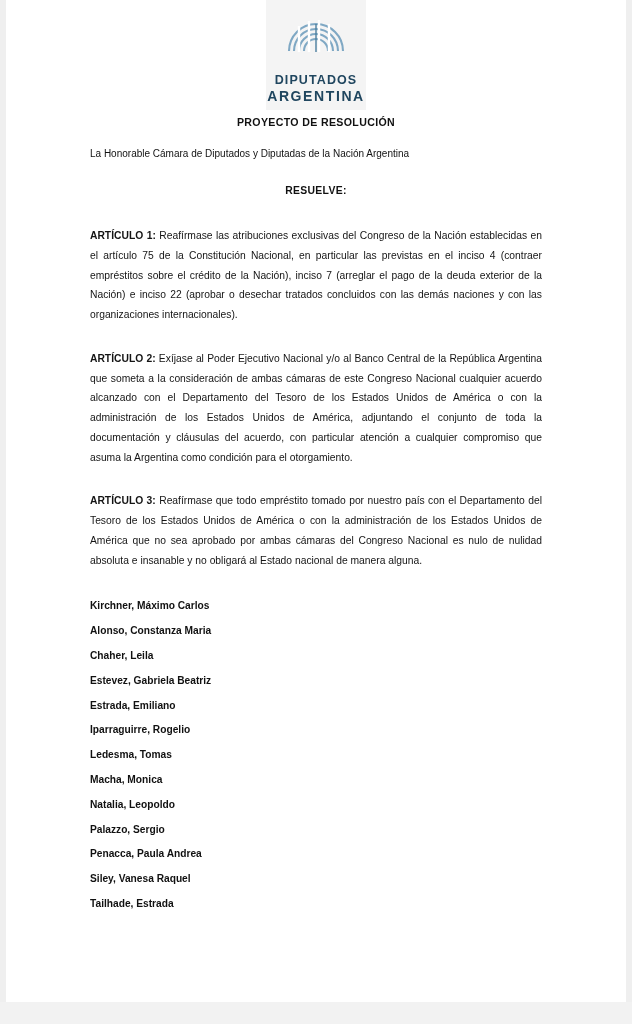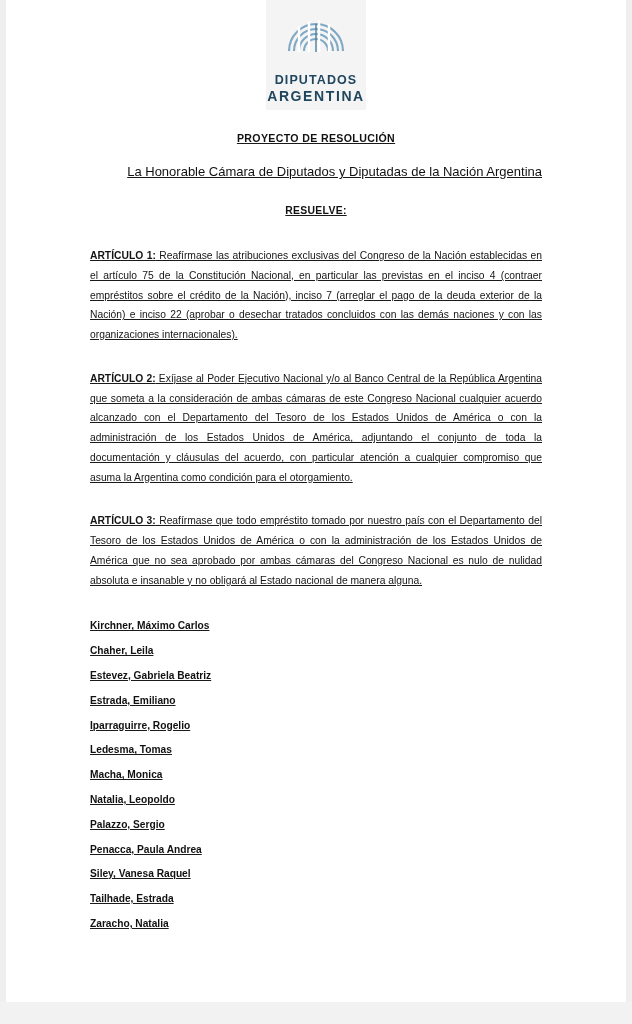--- a/index.html
+++ b/index.html
@@ -73,36 +73,35 @@
     font-size: 14px;
     font-weight: bold;
     letter-spacing: 1.6px;
     color: #20465f;
     line-height: 1;
   }
 
   .content {
     position: absolute;
     left: 90px;
-    top: 132px;
+    top: 116px;
     width: 452px;
-    text-decoration: underline;
   }
 
   .doc-title {
     text-align: center;
     font-size: 10.6px;
     font-weight: bold;
     letter-spacing: 0.35px;
     color: #111;
     margin: 0 0 20px 0;
   }
   .doc-chamber {
-    text-align: right;
-    font-size: 13px;
+    text-align: left;
+    font-size: 10px;
     font-weight: normal;
     color: #111;
     margin: 0 0 26px 0;
   }
   .doc-resolves {
     text-align: center;
     font-size: 10.4px;
     font-weight: bold;
     letter-spacing: 0.3px;
     color: #111;
@@ -175,28 +174,28 @@
     <p class="doc-resolves">RESUELVE:</p>
 
     <p class="article"><span class="art-label">ARTÍCULO 1:</span><span> Reafírmase las atribuciones exclusivas del Congreso de la Nación establecidas en el artículo 75 de la Constitución Nacional, en particular las previstas en el inciso 4 (contraer empréstitos sobre el crédito de la Nación), inciso 7 (arreglar el pago de la deuda exterior de la Nación) e inciso 22 (aprobar o desechar tratados concluidos con las demás naciones y con las organizaciones internacionales).</span></p>
 
     <p class="article"><span class="art-label">ARTÍCULO 2:</span><span> Exíjase al Poder Ejecutivo Nacional y/o al Banco Central de la República Argentina que someta a la consideración de ambas cámaras de este Congreso Nacional cualquier acuerdo alcanzado con el Departamento del Tesoro de los Estados Unidos de América o con la administración de los Estados Unidos de América, adjuntando el conjunto de toda la documentación y cláusulas del acuerdo, con particular atención a cualquier compromiso que asuma la Argentina como condición para el otorgamiento.</span></p>
 
     <p class="article"><span class="art-label">ARTÍCULO 3:</span><span> Reafírmase que todo empréstito tomado por nuestro país con el Departamento del Tesoro de los Estados Unidos de América o con la administración de los Estados Unidos de América que no sea aprobado por ambas cámaras del Congreso Nacional es nulo de nulidad absoluta e insanable y no obligará al Estado nacional de manera alguna.</span></p>
 
     <div class="signatures">
       <div class="signature">Kirchner, Máximo Carlos</div>
+      <div class="signature">Alonso, Constanza Maria</div>
       <div class="signature">Chaher, Leila</div>
       <div class="signature">Estevez, Gabriela Beatriz</div>
       <div class="signature">Estrada, Emiliano</div>
       <div class="signature">Iparraguirre, Rogelio</div>
       <div class="signature">Ledesma, Tomas</div>
       <div class="signature">Macha, Monica</div>
       <div class="signature">Natalia, Leopoldo</div>
       <div class="signature">Palazzo, Sergio</div>
       <div class="signature">Penacca, Paula Andrea</div>
       <div class="signature">Siley, Vanesa Raquel</div>
       <div class="signature">Tailhade, Estrada</div>
-      <div class="signature">Zaracho, Natalia</div>
     </div>
 
   </div>
 </div>
 
 </body></html>

